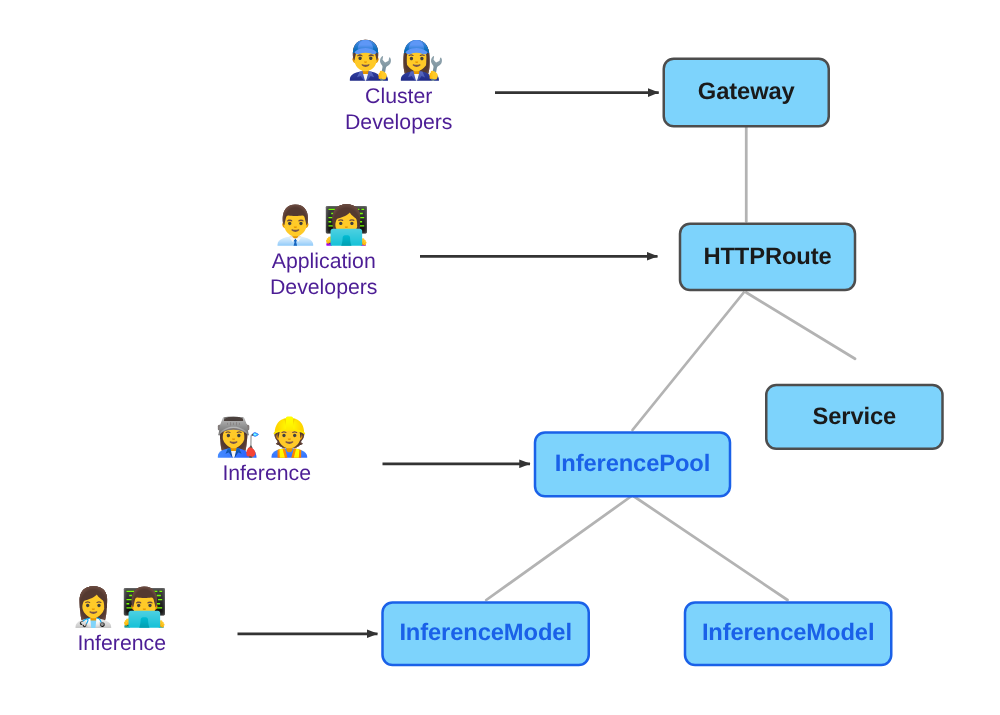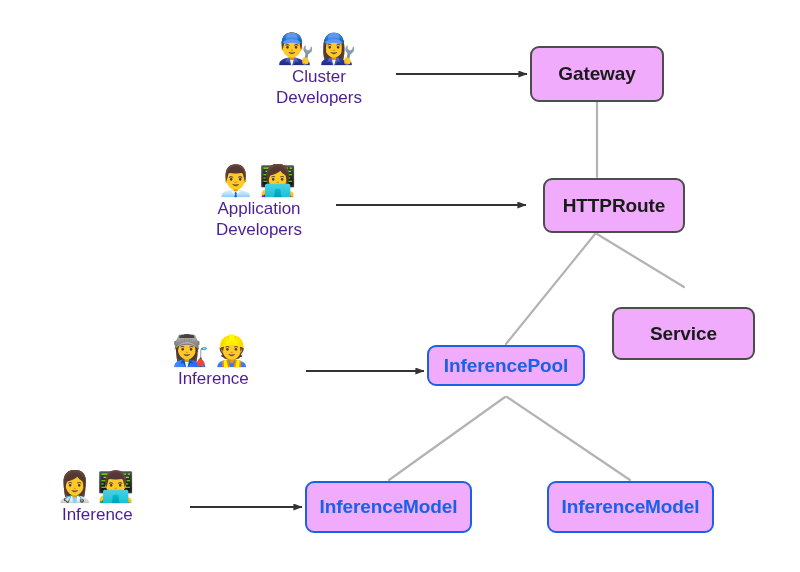--- a/index.html
+++ b/index.html
@@ -31,21 +31,21 @@
   }
 
   
   .node {
     position: absolute;
     box-sizing: border-box;
     display: flex;
     align-items: center;
     justify-content: center;
     border-radius: 9px;
-    background: #f0abfc;
+    background: #7dd3fc;
     font-weight: bold;
     letter-spacing: -0.1px;
     white-space: nowrap;
   }
   .node.k8s {
     border: 2.2px solid #4d4d4d;
     color: #1a1a1a;
     font-size: 19px;
   }
   .node.gie {
@@ -107,21 +107,21 @@
   <div id="nodes-layer">
       <div class="node k8s" style="left: 530px; top: 46px; width: 134px; height: 56px;">
         <span>Gateway</span>
       </div>
       <div class="node k8s" style="left: 543px; top: 178px; width: 142px; height: 55px;">
         <span>HTTPRoute</span>
       </div>
       <div class="node k8s" style="left: 612px; top: 288px; width: 143px; height: 53px; margin-top: 19px;">
         <span>Service</span>
       </div>
-      <div class="node gie" style="left: 427px; top: 345px; width: 158px; height: 41px;">
+      <div class="node gie" style="left: 427px; top: 345px; width: 158px; height: 53px;">
         <span>InferencePool</span>
       </div>
       <div class="node gie" style="left: 305px; top: 481px; width: 167px; height: 52px;">
         <span>InferenceModel</span>
       </div>
       <div class="node gie" style="left: 547px; top: 481px; width: 167px; height: 52px;">
         <span>InferenceModel</span>
       </div>
     </div>
 

